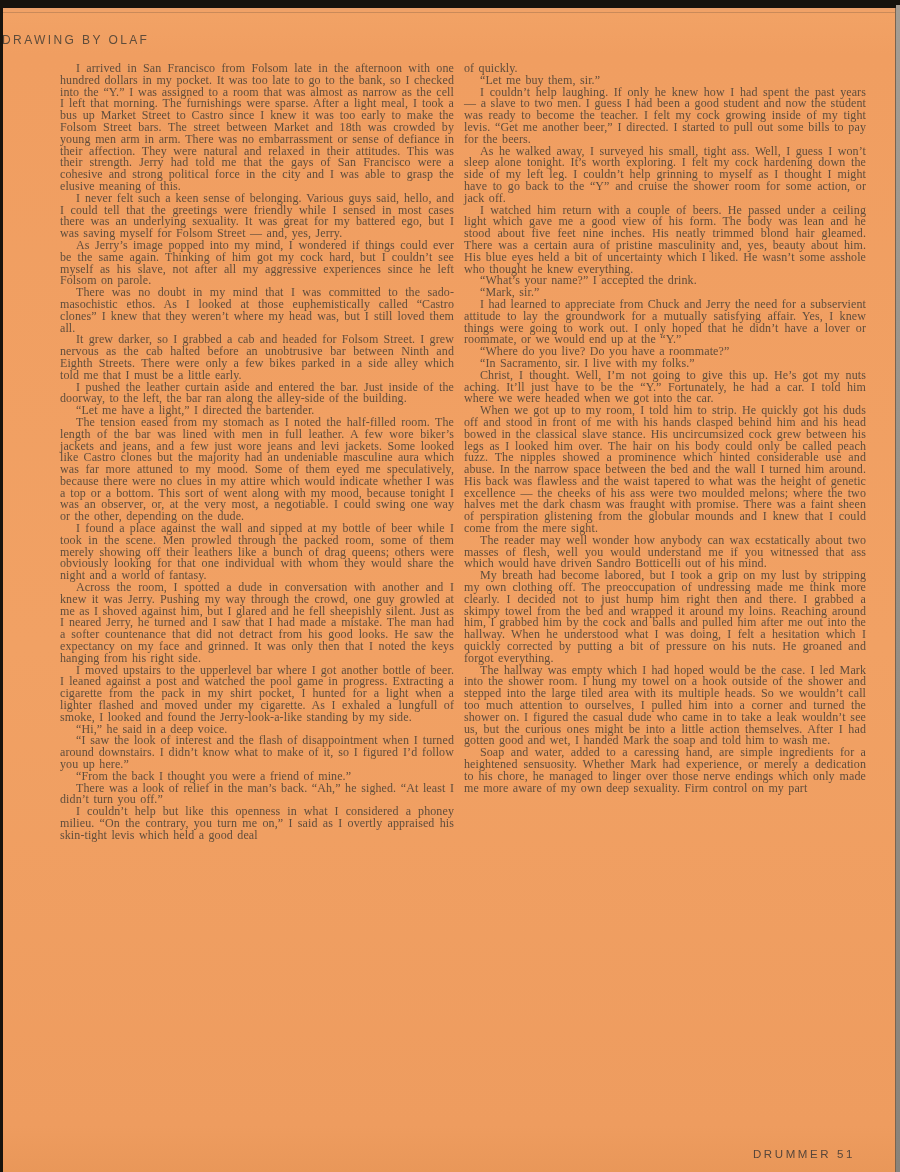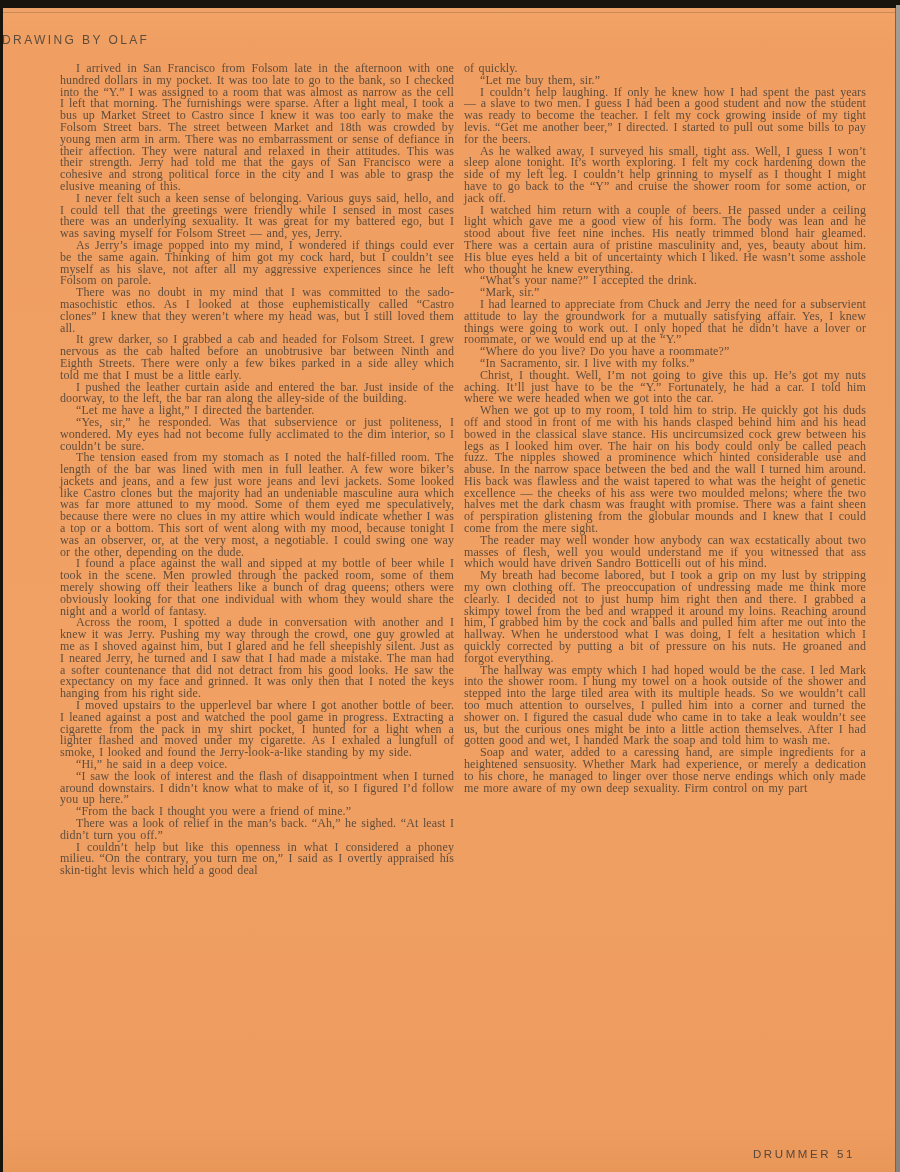--- a/index.html
+++ b/index.html
@@ -64,21 +64,20 @@
   <div class="kicker">DRAWING BY OLAF</div>
   <div class="columns">
     <div class="col col-left">
         <p class="para">I arrived in San Francisco from Folsom late in the afternoon with one hundred dollars in my pocket. It was too late to go to the bank, so I checked into the “Y.” I was assigned to a room that was almost as narrow as the cell I left that morning. The furnishings were sparse. After a light meal, I took a bus up Market Street to Castro since I knew it was too early to make the Folsom Street bars. The street between Market and 18th was crowded by young men arm in arm. There was no embarrassment or sense of defiance in their affection. They were natural and relaxed in their attitudes. This was their strength. Jerry had told me that the gays of San Francisco were a cohesive and strong political force in the city and I was able to grasp the elusive meaning of this.</p>
         <p class="para">I never felt such a keen sense of belonging. Various guys said, hello, and I could tell that the greetings were friendly while I sensed in most cases there was an underlying sexuality. It was great for my battered ego, but I was saving myself for Folsom Street — and, yes, Jerry.</p>
         <p class="para">As Jerry’s image popped into my mind, I wondered if things could ever be the same again. Thinking of him got my cock hard, but I couldn’t see myself as his slave, not after all my aggressive experiences since he left Folsom on parole.</p>
         <p class="para">There was no doubt in my mind that I was committed to the sado-masochistic ethos. As I looked at those euphemistically called “Castro clones” I knew that they weren’t where my head was, but I still loved them all.</p>
         <p class="para">It grew darker, so I grabbed a cab and headed for Folsom Street. I grew nervous as the cab halted before an unobtrusive bar between Ninth and Eighth Streets. There were only a few bikes parked in a side alley which told me that I must be a little early.</p>
         <p class="para">I pushed the leather curtain aside and entered the bar. Just inside of the doorway, to the left, the bar ran along the alley-side of the building.</p>
         <p class="para">“Let me have a light,” I directed the bartender.</p>
-        <p class="para">“Yes, sir,” he responded. Was that subservience or just politeness, I wondered. My eyes had not become fully acclimated to the dim interior, so I couldn’t be sure.</p>
         <p class="para">The tension eased from my stomach as I noted the half-filled room. The length of the bar was lined with men in full leather. A few wore biker’s jackets and jeans, and a few just wore jeans and levi jackets. Some looked like Castro clones but the majority had an undeniable masculine aura which was far more attuned to my mood. Some of them eyed me speculatively, because there were no clues in my attire which would indicate whether I was a top or a bottom. This sort of went along with my mood, because tonight I was an observer, or, at the very most, a negotiable. I could swing one way or the other, depending on the dude.</p>
         <p class="para">I found a place against the wall and sipped at my bottle of beer while I took in the scene. Men prowled through the packed room, some of them merely showing off their leathers like a bunch of drag queens; others were obviously looking for that one individual with whom they would share the night and a world of fantasy.</p>
         <p class="para">Across the room, I spotted a dude in conversation with another and I knew it was Jerry. Pushing my way through the crowd, one guy growled at me as I shoved against him, but I glared and he fell sheepishly silent. Just as I neared Jerry, he turned and I saw that I had made a mistake. The man had a softer countenance that did not detract from his good looks. He saw the expectancy on my face and grinned. It was only then that I noted the keys hanging from his right side.</p>
         <p class="para">I moved upstairs to the upperlevel bar where I got another bottle of beer. I leaned against a post and watched the pool game in progress. Extracting a cigarette from the pack in my shirt pocket, I hunted for a light when a lighter flashed and moved under my cigarette. As I exhaled a lungfull of smoke, I looked and found the Jerry-look-a-like standing by my side.</p>
         <p class="para">“Hi,” he said in a deep voice.</p>
         <p class="para">“I saw the look of interest and the flash of disappointment when I turned around downstairs. I didn’t know what to make of it, so I figured I’d follow you up here.”</p>
         <p class="para">“From the back I thought you were a friend of mine.”</p>
         <p class="para">There was a look of relief in the man’s back. “Ah,” he sighed. “At least I didn’t turn you off.”</p>
         <p class="para">I couldn’t help but like this openness in what I considered a phoney milieu. “On the contrary, you turn me on,” I said as I overtly appraised his skin-tight levis which held a good deal</p>
       </div>

